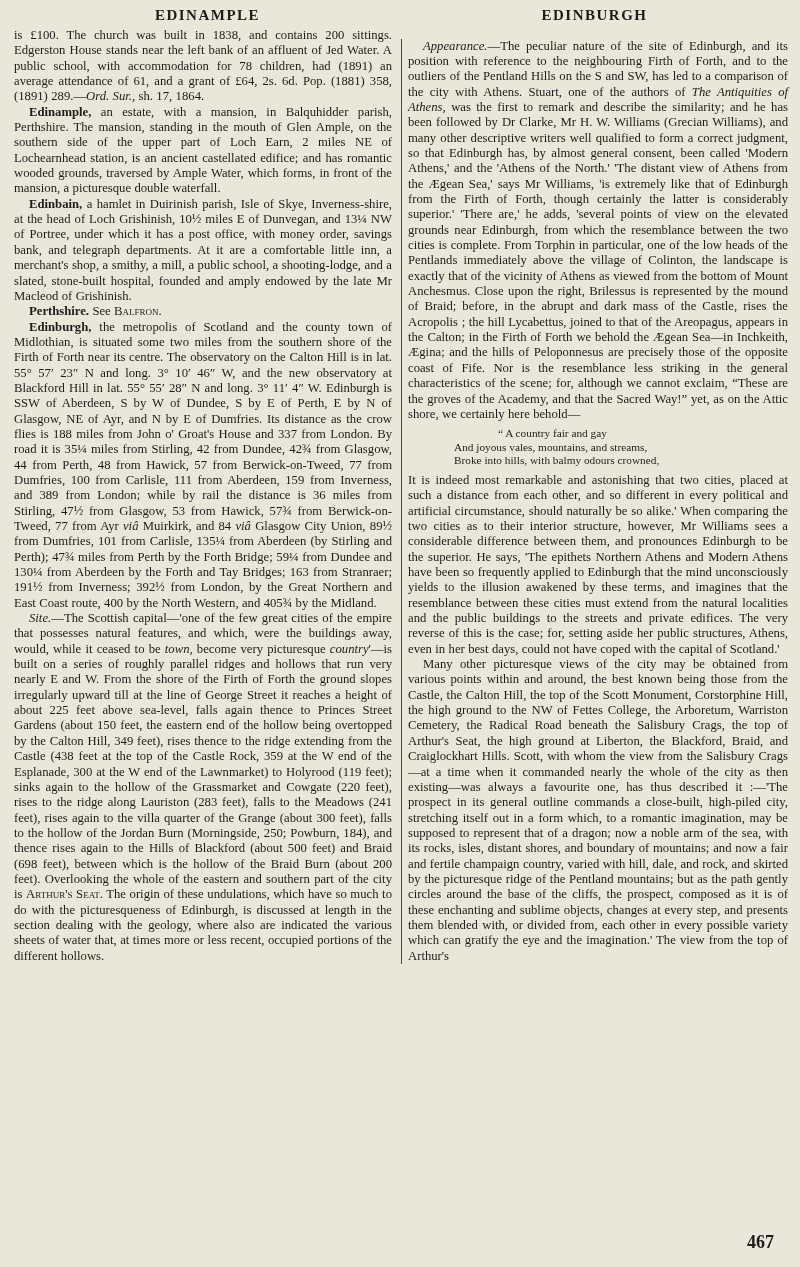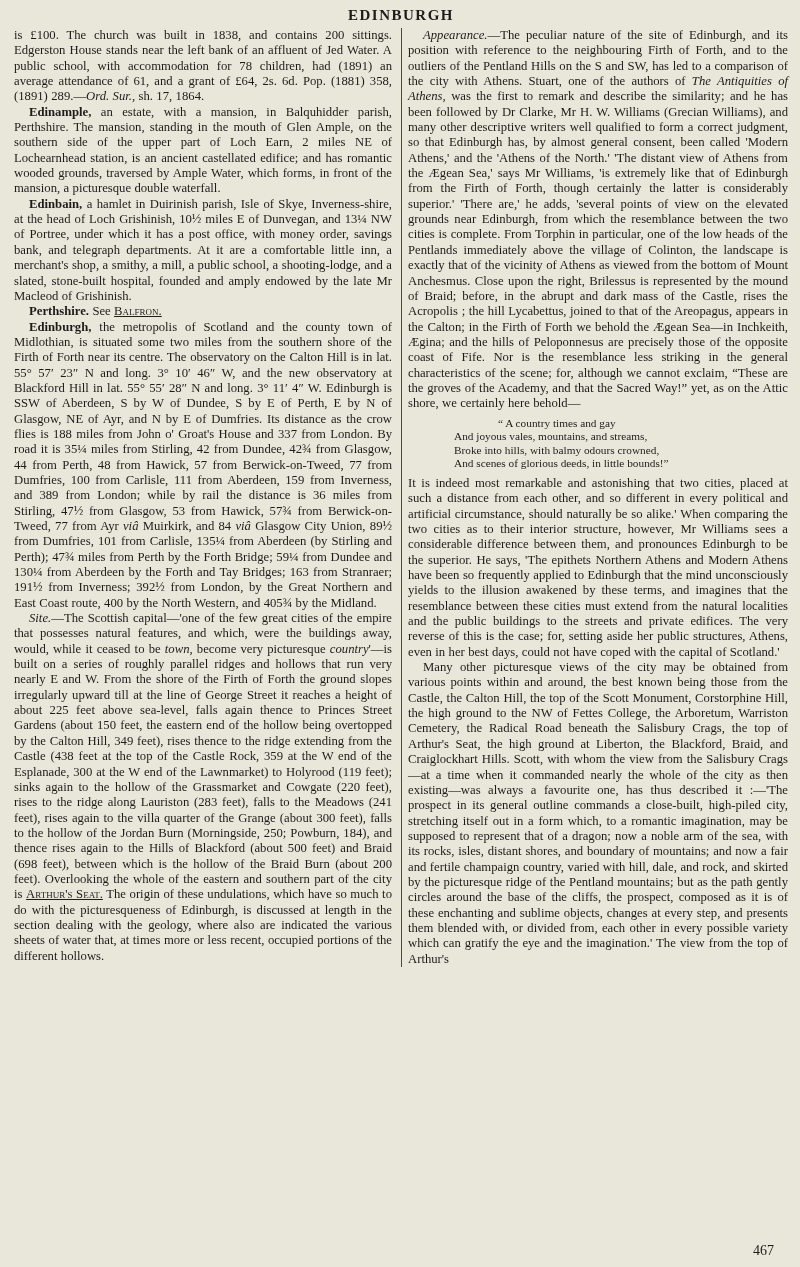--- a/index.html
+++ b/index.html
@@ -25,79 +25,79 @@
   }
   .running-head {
     flex: 1;
     text-align: center;
     font-weight: bold;
     font-size: 15px;
     letter-spacing: 1.5px;
   }
   .columns {
     display: flex;
-    align-items: flex-start;
+    align-items: flex-end;
   }
   .col {
     width: 50%;
     box-sizing: border-box;
   }
   .col-left { padding-right: 9px; }
   .col-right {
     border-left: 1px solid #4a4a44;
     padding-left: 6px;
   }
   p.doc-par {
     margin: 0;
     text-align: justify;
     font-size: 12.7px;
     line-height: 15.35px;
     word-spacing: 0.2px;
   }
   p.doc-par.indent { text-indent: 15px; }
   .s-b { font-weight: bold; font-family: Liberation Serif, serif; }
   .s-i { font-style: italic; }
-  .s-sc { font-variant: small-caps; text-decoration: underline; }
+  .s-sc { font-variant: small-caps; }
   .verse {
     font-size: 11.3px;
     line-height: 13.6px;
     padding: 5px 0 5px 46px;
     text-align: left;
   }
   .verse-line.first { padding-left: 44px; }
   .page-number {
     position: absolute;
     right: 26px;
-    bottom: 8px;
-    font-weight: normal;
-    font-size: 14px;
+    bottom: 14px;
+    font-weight: bold;
+    font-size: 18px;
   }
 </style>
 </head>
 <body>
 
 <div class="page">
   <div class="running-heads">
+    <div class="running-head">EDINAMPLE</div>
     <div class="running-head">EDINBURGH</div>
   </div>
   <div class="columns">
     <div class="col col-left">
         <p class="doc-par"><span class="s-n">is £100.  The church was built in 1838, and contains 200 sittings.  Edgerston House stands near the left bank of an affluent of Jed Water.  A public school, with accommodation for 78 children, had (1891) an average attendance of 61, and a grant of £64, 2s. 6d.  Pop. (1881) 358, (1891) 289.—</span><span class="s-i">Ord. Sur.,</span><span class="s-n"> sh. 17, 1864.</span></p>
         <p class="doc-par indent"><span class="s-b">Edinample,</span><span class="s-n"> an estate, with a mansion, in Balquhidder parish, Perthshire.  The mansion, standing in the mouth of Glen Ample, on the southern side of the upper part of Loch Earn, 2 miles NE of Lochearnhead station, is an ancient castellated edifice; and has romantic wooded grounds, traversed by Ample Water, which forms, in front of the mansion, a picturesque double waterfall.</span></p>
         <p class="doc-par indent"><span class="s-b">Edinbain,</span><span class="s-n"> a hamlet in Duirinish parish, Isle of Skye, Inverness-shire, at the head of Loch Grishinish, 10½ miles E of Dunvegan, and 13¼ NW of Portree, under which it has a post office, with money order, savings bank, and telegraph departments.  At it are a comfortable little inn, a merchant's shop, a smithy, a mill, a public school, a shooting-lodge, and a slated, stone-built hospital, founded and amply endowed by the late Mr Macleod of Grishinish.</span></p>
         <p class="doc-par indent"><span class="s-b">Perthshire.</span><span class="s-n">  See </span><span class="s-sc">Balfron.</span></p>
         <p class="doc-par indent"><span class="s-b">Edinburgh,</span><span class="s-n"> the metropolis of Scotland and the county town of Midlothian, is situated some two miles from the southern shore of the Firth of Forth near its centre. The observatory on the Calton Hill is in lat. 55° 57′ 23″ N and long. 3° 10′ 46″ W, and the new observatory at Blackford Hill in lat. 55° 55′ 28″ N and long. 3° 11′ 4″ W.  Edinburgh is SSW of Aberdeen, S by W of Dundee, S by E of Perth, E by N of Glasgow, NE of Ayr, and N by E of Dumfries.  Its distance as the crow flies is 188 miles from John o' Groat's House and 337 from London.  By road it is 35¼ miles from Stirling, 42 from Dundee, 42¾ from Glasgow, 44 from Perth, 48 from Hawick, 57 from Berwick-on-Tweed, 77 from Dumfries, 100 from Carlisle, 111 from Aberdeen, 159 from Inverness, and 389 from London; while by rail the distance is 36 miles from Stirling, 47½ from Glasgow, 53 from Hawick, 57¾ from Berwick-on-Tweed, 77 from Ayr </span><span class="s-i">viâ</span><span class="s-n"> Muirkirk, and 84 </span><span class="s-i">viâ</span><span class="s-n"> Glasgow City Union, 89½ from Dumfries, 101 from Carlisle, 135¼ from Aberdeen (by Stirling and Perth); 47¾ miles from Perth by the Forth Bridge; 59¼ from Dundee and 130¼ from Aberdeen by the Forth and Tay Bridges; 163 from Stranraer; 191½ from Inverness; 392½ from London, by the Great Northern and East Coast route, 400 by the North Western, and 405¾ by the Midland.</span></p>
         <p class="doc-par indent"><span class="s-i">Site.</span><span class="s-n">—The Scottish capital—'one of the few great cities of the empire that possesses natural features, and which, were the buildings away, would, while it ceased to be </span><span class="s-i">town,</span><span class="s-n"> become very picturesque </span><span class="s-i">country</span><span class="s-n">'—is built on a series of roughly parallel ridges and hollows that run very nearly E and W.  From the shore of the Firth of Forth the ground slopes irregularly upward till at the line of George Street it reaches a height of about 225 feet above sea-level, falls again thence to Princes Street Gardens (about 150 feet, the eastern end of the hollow being overtopped by the Calton Hill, 349 feet), rises thence to the ridge extending from the Castle (438 feet at the top of the Castle Rock, 359 at the W end of the Esplanade, 300 at the W end of the Lawnmarket) to Holyrood (119 feet); sinks again to the hollow of the Grassmarket and Cowgate (220 feet), rises to the ridge along Lauriston (283 feet), falls to the Meadows (241 feet), rises again to the villa quarter of the Grange (about 300 feet), falls to the hollow of the Jordan Burn (Morningside, 250; Powburn, 184), and thence rises again to the Hills of Blackford (about 500 feet) and Braid (698 feet), between which is the hollow of the Braid Burn (about 200 feet).  Overlooking the whole of the eastern and southern part of the city is </span><span class="s-sc">Arthur's Seat.</span><span class="s-n">  The origin of these undulations, which have so much to do with the picturesqueness of Edinburgh, is discussed at length in the section dealing with the geology, where also are indicated the various sheets of water that, at times more or less recent, occupied portions of the different hollows.</span></p>
       </div>
     <div class="col col-right">
         <p class="doc-par indent"><span class="s-i">Appearance.</span><span class="s-n">—The peculiar nature of the site of Edinburgh, and its position with reference to the neighbouring Firth of Forth, and to the outliers of the Pentland Hills on the S and SW, has led to a comparison of the city with Athens.  Stuart, one of the authors of </span><span class="s-i">The Antiquities of Athens,</span><span class="s-n"> was the first to remark and describe the similarity; and he has been followed by Dr Clarke, Mr H. W. Williams (Grecian Williams), and many other descriptive writers well qualified to form a correct judgment, so that Edinburgh has, by almost general consent, been called 'Modern Athens,' and the 'Athens of the North.'  'The distant view of Athens from the Ægean Sea,' says Mr Williams, 'is extremely like that of Edinburgh from the Firth of Forth, though certainly the latter is considerably superior.'  'There are,' he adds, 'several points of view on the elevated grounds near Edinburgh, from which the resemblance between the two cities is complete.  From Torphin in particular, one of the low heads of the Pentlands immediately above the village of Colinton, the landscape is exactly that of the vicinity of Athens as viewed from the bottom of Mount Anchesmus.  Close upon the right, Brilessus is represented by the mound of Braid; before, in the abrupt and dark mass of the Castle, rises the Acropolis ; the hill Lycabettus, joined to that of the Areopagus, appears in the Calton; in the Firth of Forth we behold the Ægean Sea—in Inchkeith, Ægina; and the hills of Peloponnesus are precisely those of the opposite coast of Fife.  Nor is the resemblance less striking in the general characteristics of the scene; for, although we cannot exclaim, “These are the groves of the Academy, and that the Sacred Way!” yet, as on the Attic shore, we certainly here behold—</span></p>
         <div class="verse">
-          <div class="verse-line first">“ A country times and gay</div>
+          <div class="verse-line first">“ A country fair and gay</div>
           <div class="verse-line">And joyous vales, mountains, and streams,</div>
           <div class="verse-line">Broke into hills, with balmy odours crowned,</div>
-          <div class="verse-line">And scenes of glorious deeds, in little bounds!”</div>
         </div>
         <p class="doc-par"><span class="s-n">It is indeed most remarkable and astonishing that two cities, placed at such a distance from each other, and so different in every political and artificial circumstance, should naturally be so alike.'  When comparing the two cities as to their interior structure, however, Mr Williams sees a considerable difference between them, and pronounces Edinburgh to be the superior.  He says, 'The epithets Northern Athens and Modern Athens have been so frequently applied to Edinburgh that the mind unconsciously yields to the illusion awakened by these terms, and imagines that the resemblance between these cities must extend from the natural localities and the public buildings to the streets and private edifices. The very reverse of this is the case; for, setting aside her public structures, Athens, even in her best days, could not have coped with the capital of Scotland.'</span></p>
         <p class="doc-par indent"><span class="s-n">Many other picturesque views of the city may be obtained from various points within and around, the best known being those from the Castle, the Calton Hill, the top of the Scott Monument, Corstorphine Hill, the high ground to the NW of Fettes College, the Arboretum, Warriston Cemetery, the Radical Road beneath the Salisbury Crags, the top of Arthur's Seat, the high ground at Liberton, the Blackford, Braid, and Craiglockhart Hills.  Scott, with whom the view from the Salisbury Crags—at a time when it commanded nearly the whole of the city as then existing—was always a favourite one, has thus described it :—'The prospect in its general outline commands a close-built, high-piled city, stretching itself out in a form which, to a romantic imagination, may be supposed to represent that of a dragon; now a noble arm of the sea, with its rocks, isles, distant shores, and boundary of mountains; and now a fair and fertile champaign country, varied with hill, dale, and rock, and skirted by the picturesque ridge of the Pentland mountains; but as the path gently circles around the base of the cliffs, the prospect, composed as it is of these enchanting and sublime objects, changes at every step, and presents them blended with, or divided from, each other in every possible variety which can gratify the eye and the imagination.'  The view from the top of Arthur's</span></p>
       </div>
   </div>
   <div class="page-number">467</div>
 </div>
 
 </body></html>

